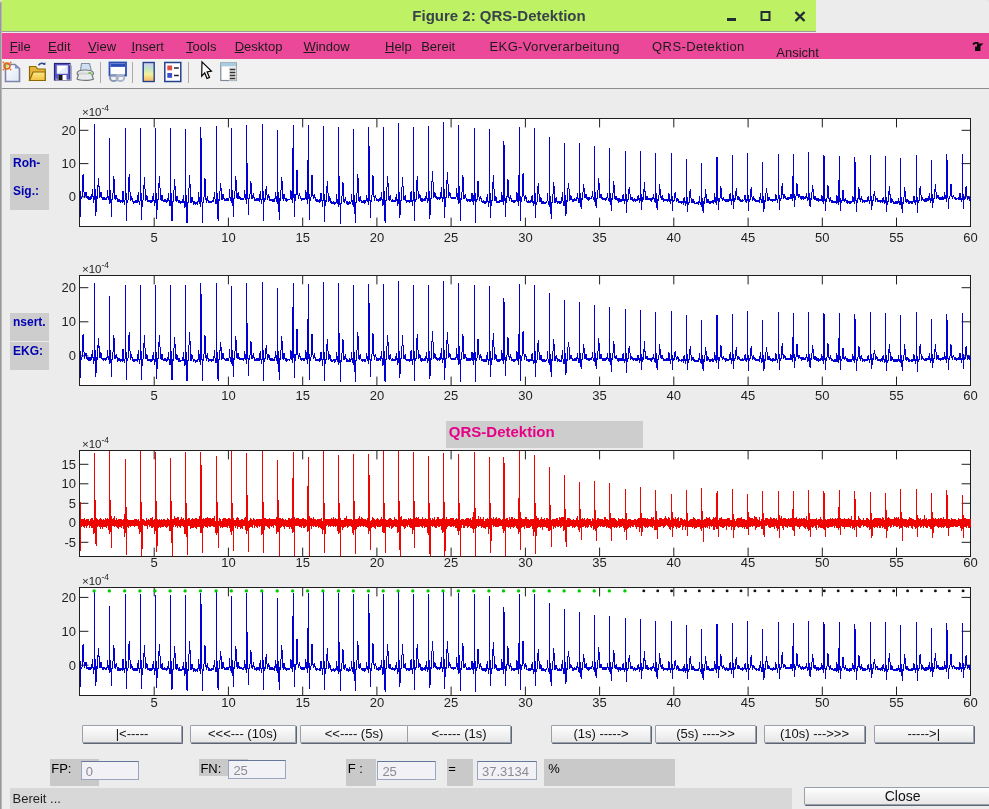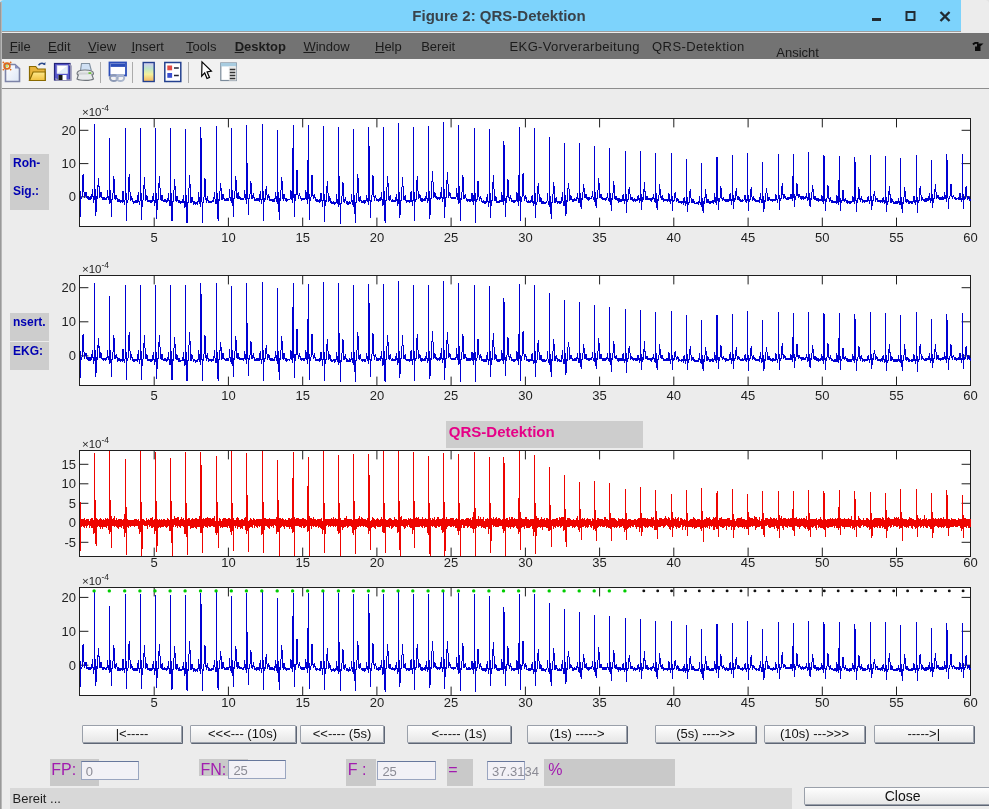--- a/index.html
+++ b/index.html
@@ -1,45 +1,45 @@
 <!DOCTYPE html>
 <html><head><meta charset="utf-8"><style>
 * {margin:0;padding:0;box-sizing:border-box}
 body {width:989px;height:809px;background:#e2e2e2;font-family:"Liberation Sans",sans-serif;overflow:hidden}
 #win {position:relative;width:989px;height:809px;background:#ececec;border-radius:4px 4px 0 0;overflow:hidden}
-#titlebar {position:absolute;left:0;top:0;width:961px;height:32px;background:#7dd3fc;border-bottom:1px solid #9d9d9d}
+#titlebar {position:absolute;left:0;top:0;width:816px;height:32px;background:#bef264;border-bottom:1px solid #9d9d9d}
 #title {position:absolute;top:7px;left:9px;width:980px;text-align:center;font-size:15px;font-weight:bold;color:#39434b}
-#menubar {position:absolute;left:0;top:33px;width:989px;height:26px;background:#737373;font-size:13px;color:#1b1b1b}
+#menubar {position:absolute;left:0;top:33px;width:989px;height:26px;background:#ec4899;font-size:13px;color:#1b1b1b}
 #toolbar {position:absolute;left:0;top:59px;width:989px;height:30px;background:#f1f1f1;border-bottom:1px solid #8d8d8d}
 .lbl {position:absolute;left:10px;width:39px;height:28px;background:#cdcdcd;color:#0000b2;font-weight:bold;font-size:12px;padding:2px 0 0 3px}
 .nb {position:absolute;top:725px;height:17.5px;background:linear-gradient(#fefefe,#f3f3f3 45%,#e7e7e7);border:1px solid #9aa0aa;box-shadow:1px 1px 0 #5e6675;font-size:13px;color:#111;text-align:center;line-height:16px;border-radius:1px}
-.patch {position:absolute;background:#c9c9c9;font-size:16px;color:#a21caf;padding:2.5px 0 0 1.5px}
+.patch {position:absolute;background:#c9c9c9;font-size:13px;color:#000000;padding:2.5px 0 0 1.5px}
 .fld {position:absolute;height:19.5px;background:#f2f1f6;border:1px solid #9aa5c0;border-top-color:#67779c;font-size:13px;color:#8b8b95;padding:2px 0 0 4px}
 </style></head><body>
 <div id="win">
 <div style="position:absolute;left:0;top:2px;width:2px;height:807px;background:linear-gradient(to right,#8a8a8a,#c6c6c6);z-index:9"></div>
 <div id="titlebar">
   <div id="title">Figure 2: QRS-Detektion</div>
   <svg width="95" height="32" style="position:absolute;right:5px;top:0">
     <path d="M11 19.5h9" stroke="#222c33" stroke-width="3"></path>
     <rect x="45.5" y="12" width="8" height="8" fill="none" stroke="#222c33" stroke-width="2"></rect>
     <path d="M79.5 12l9 9M88.5 12l-9 9" stroke="#222c33" stroke-width="2.4"></path>
   </svg>
 </div>
 <div id="menubar">
       <span style="position:absolute;left:9.7px;top:6px;"><span style="text-decoration:underline">F</span>ile</span>
       <span style="position:absolute;left:48.1px;top:6px;"><span style="text-decoration:underline">E</span>dit</span>
       <span style="position:absolute;left:88.1px;top:6px;"><span style="text-decoration:underline">V</span>iew</span>
       <span style="position:absolute;left:131.4px;top:6px;"><span style="text-decoration:underline">I</span>nsert</span>
       <span style="position:absolute;left:186.1px;top:6px;"><span style="text-decoration:underline">T</span>ools</span>
-      <span style="position:absolute;left:234.7px;top:6px;font-weight:bold;"><span style="text-decoration:underline">D</span>esktop</span>
+      <span style="position:absolute;left:234.7px;top:6px;"><span style="text-decoration:underline">D</span>esktop</span>
       <span style="position:absolute;left:303.4px;top:6px;"><span style="text-decoration:underline">W</span>indow</span>
-      <span style="position:absolute;left:375px;top:6px;"><span style="text-decoration:underline">H</span>elp</span>
+      <span style="position:absolute;left:385px;top:6px;"><span style="text-decoration:underline">H</span>elp</span>
       <span style="position:absolute;left:421.2px;top:6px;">Bereit</span>
-      <span style="position:absolute;left:489.6px;top:6px;letter-spacing:0.35px;margin-left:20px;">EKG-Vorverarbeitung</span>
+      <span style="position:absolute;left:489.6px;top:6px;letter-spacing:0.35px;">EKG-Vorverarbeitung</span>
       <span style="position:absolute;left:652.1px;top:6px;letter-spacing:0.4px;">QRS-Detektion</span>
       <span style="position:absolute;left:776.3px;top:12px;">Ansicht</span>
   <svg width="14" height="12" style="position:absolute;right:3.5px;top:9px">
         <path d="M8 1.5L8 7.5 1.5 7.5z" fill="#0c0c0c" transform="translate(8.5,4.5) rotate(180) translate(-4.5,-4.5)"></path>
         <path d="M1 2.5c1.6-1.7 3.8-2 5.4-1.2" stroke="#0c0c0c" stroke-width="2" fill="none"></path>
         <rect x="3" y="4.5" width="5.5" height="4.5" fill="#0c0c0c"></rect>
       </svg>
 </div>
 <div id="toolbar"><svg width="260" height="30">
 <defs>
@@ -261,29 +261,29 @@
         <circle cx="963.1" cy="590.9" r="1.45"></circle>
       </g>
     </svg>
 <div class="lbl" style="top:154px">Roh-</div>
 <div class="lbl" style="top:182.3px">Sig.:</div>
 <div class="lbl" style="top:312.9px">nsert.</div>
 <div class="lbl" style="top:342px">EKG:</div>
 <div style="position:absolute;left:445.8px;top:420.5px;width:197.3px;height:27.1px;background:#cdcdcd;color:#e60087;font-weight:bold;font-size:15px;padding:2px 0 0 3px">QRS-Detektion</div>
 <div class="nb" style="left:82px;width:100px">|&lt;-----</div>
     <div class="nb" style="left:189.5px;width:106px">&lt;&lt;&lt;--- (10s)</div>
-    <div class="nb" style="left:300px;width:84px">&lt;&lt;---- (5s)</div>
+    <div class="nb" style="left:300px;width:108px">&lt;&lt;---- (5s)</div>
     <div class="nb" style="left:407px;width:104px">&lt;----- (1s)</div>
-    <div class="nb" style="left:527px;width:100px">(1s) -----&gt;</div>
+    <div class="nb" style="left:551px;width:100px">(1s) -----&gt;</div>
     <div class="nb" style="left:655px;width:101px">(5s) ----&gt;&gt;</div>
     <div class="nb" style="left:764px;width:101px">(10s) ---&gt;&gt;&gt;</div>
     <div class="nb" style="left:873.5px;width:100.5px">-----&gt;|</div>
 <div class="patch" style="left:49.7px;top:758.6px;width:48.9px;height:27.1px">FP:</div>
 <div class="patch" style="left:198.9px;top:758.9px;width:48.9px;height:17px">FN:</div>
 <div class="patch" style="left:346.2px;top:758.7px;width:29.4px;height:27.8px">F :</div>
 <div class="patch" style="left:446.8px;top:758.7px;width:26.7px;height:27.8px">=</div>
 <div class="patch" style="left:543.8px;top:758.7px;width:131px;height:27.8px;padding-left:4.5px">%</div>
 <div class="fld" style="left:80.7px;top:760.6px;width:57.9px">0</div>
 <div class="fld" style="left:228.4px;top:759.7px;width:58.1px">25</div>
 <div class="fld" style="left:377.4px;top:760.5px;width:58.3px">25</div>
-<div class="fld" style="left:487px;top:760.5px;width:38px">37.3134</div>
+<div class="fld" style="left:477px;top:760.5px;width:60px">37.3134</div>
 <div style="position:absolute;left:10px;top:787.7px;width:782px;height:30px;background:#d8d8d8;font-size:13px;color:#1f1f1f;padding:3.5px 0 0 2.5px">Bereit ...</div>
 <div class="nb" style="left:803.6px;top:787.3px;width:198px;height:18px;font-size:14px;line-height:17px">Close</div>
 </div>
 </body></html>

